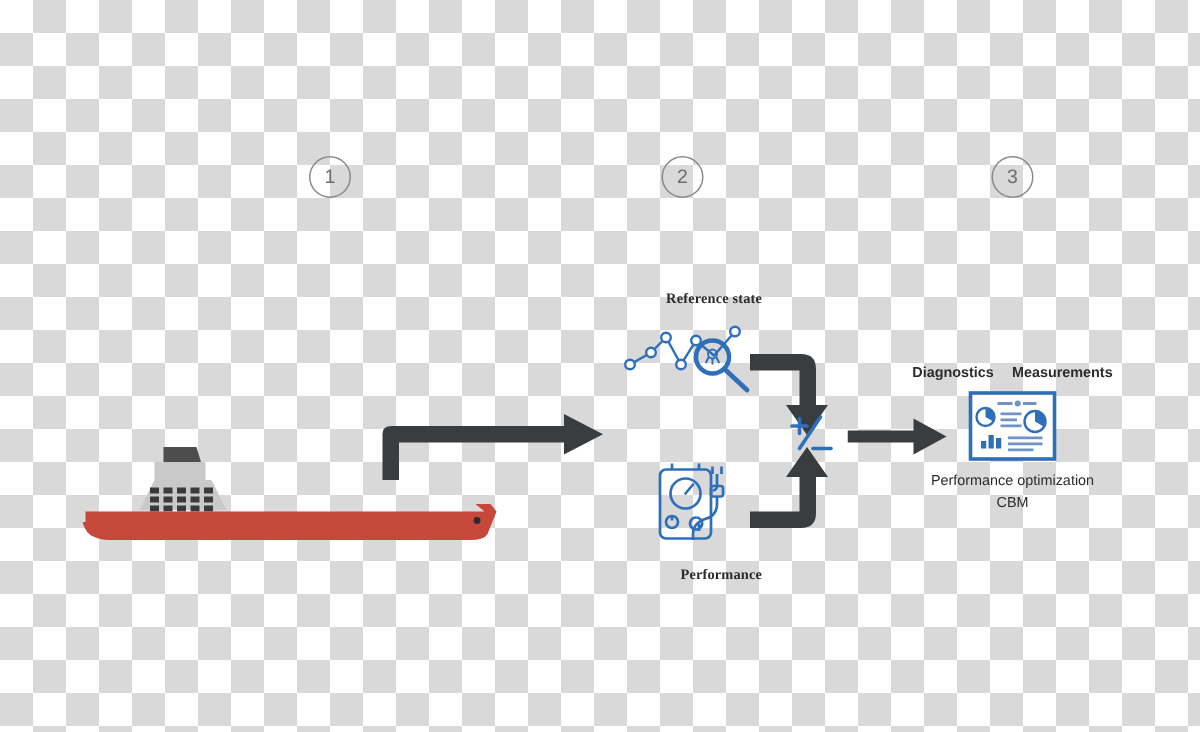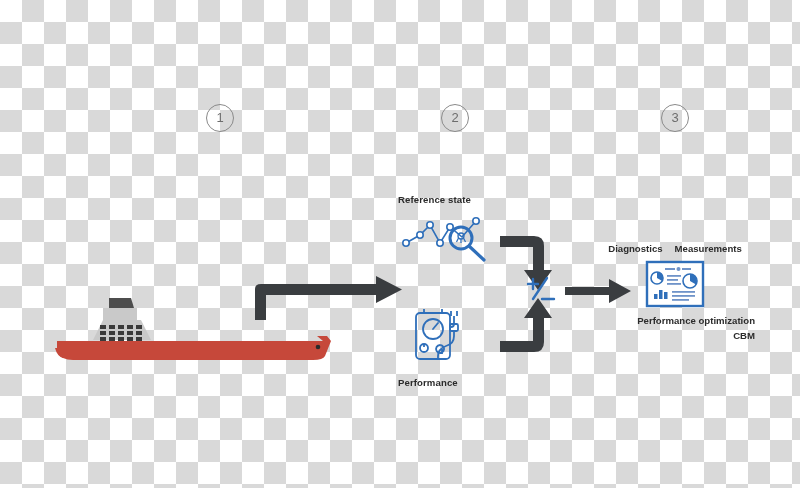--- a/index.html
+++ b/index.html
@@ -67,21 +67,21 @@
   }
 
   
   .arrow-svg { position: absolute; }
   #arrow-ship-to-analysis { left: 252px; top: 272px; width: 152px; height: 52px; }
   #arrow-top-to-pm        { left: 500px; top: 232px; width: 58px;  height: 62px; }
   #arrow-bottom-to-pm     { left: 500px; top: 294px; width: 58px;  height: 62px; }
   #arrow-pm-to-dashboard  { left: 565px; top: 278px; width: 68px;  height: 26px; }
 
   
-  .icon-block { position: absolute; text-align: left; }
+  .icon-block { position: absolute; text-align: right; font-family: Liberation Serif, serif; }
   .icon-caption {
     font-size: 9.6px;
     font-weight: bold;
     color: #2b2b2b;
     letter-spacing: 0.1px;
     white-space: nowrap;
   }
   #reference-state-block { left: 398px; top: 194px; width: 110px; }
   #reference-state-block .icon-caption { margin-bottom: 6px; }
   #measurements-block    { left: 398px; top: 306px; width: 110px; }
@@ -111,25 +111,24 @@
   }
   .eval-top-labels span {
     font-size: 9.6px;
     font-weight: bold;
     color: #2b2b2b;
     white-space: nowrap;
   }
   .eval-bottom-labels {
     margin-top: 6px;
     font-size: 9.6px;
-    font-weight: bold;
+    font-weight: normal;
     color: #2b2b2b;
     line-height: 1.55;
     white-space: pre-line;
-    text-align: right;
   }
   .dash-wrap { line-height: 0; }
 </style>
 </head>
 <body>
 
 <div class="canvas">
 
   <div class="step" id="step-1">
     <div class="step-circle">1</div>

